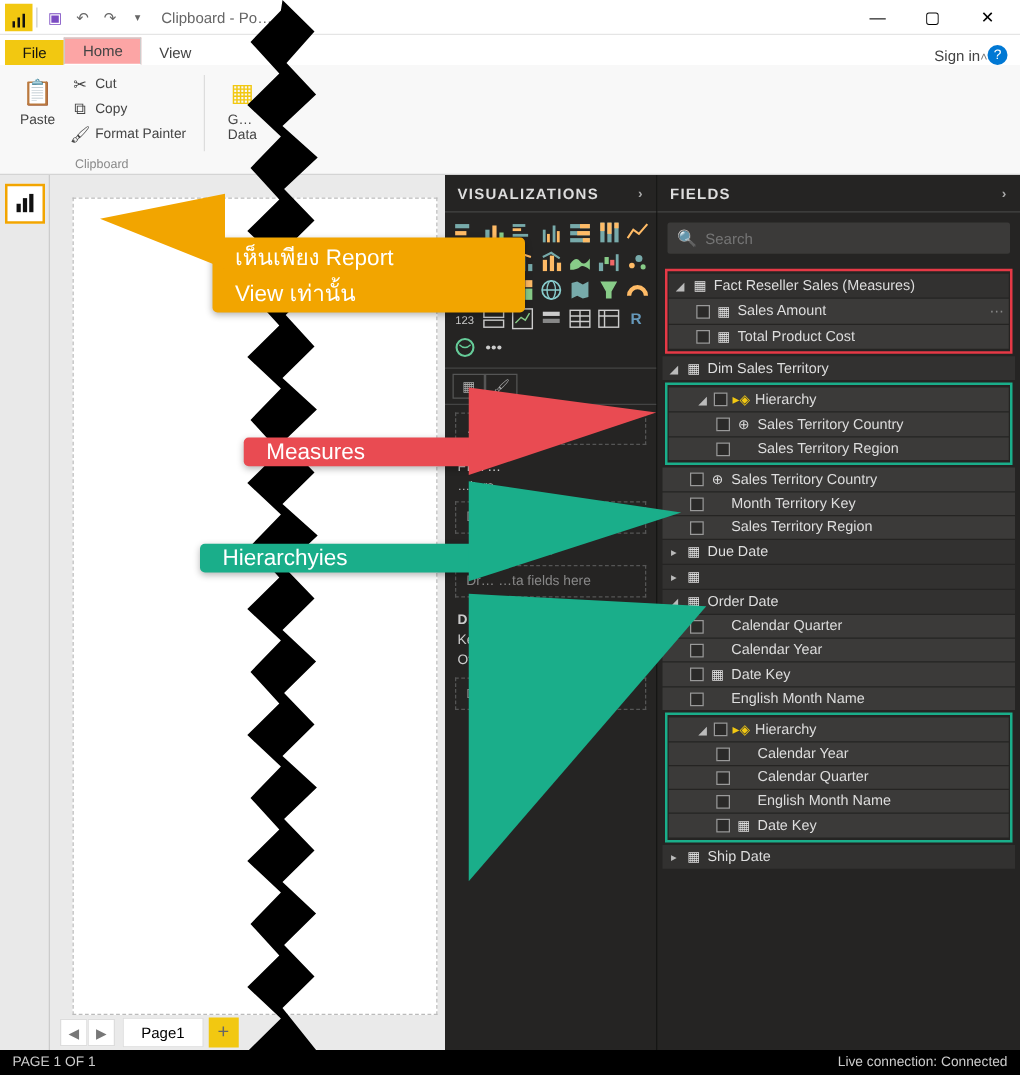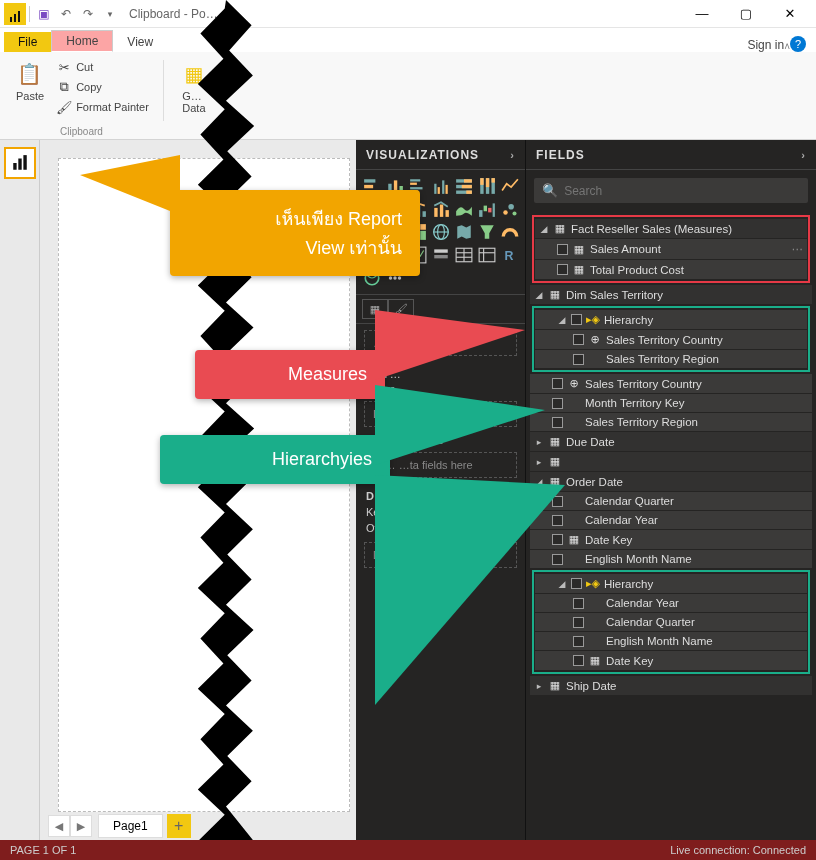--- a/index.html
+++ b/index.html
@@ -87,35 +87,35 @@
 .tree-row.dark{background:#323130;}
 .tree-row .arr{width:10px;font-size:9px;color:#bbb;display:inline-block;text-align:center;}
 .tree-row .tic{width:14px;display:flex;align-items:center;justify-content:center;font-size:11px;}
 .tree-row .cb{width:11px;height:11px;border:1px solid #999;background:#2b2a29;flex-shrink:0;}
 .tree-row .lbl{flex:1;white-space:nowrap;overflow:hidden;text-overflow:ellipsis;}
 .indent1{padding-left:22px;} .indent2{padding-left:38px;}
 .box-red{border:2px solid #e63946;padding:1px;margin:2px 2px;}
 .box-green{border:2px solid #1aae8a;padding:1px;margin:2px 2px;}
 
 
-.callout{position:absolute;z-index:20;color:#fff;border-radius:4px;padding:14px 18px;font-size:18px;text-align:right;box-shadow:0 2px 6px rgba(0,0,0,0.3);}
+.callout{position:absolute;z-index:20;color:#fff;border-radius:4px;padding:1px 18px;font-size:18px;text-align:left;box-shadow:0 2px 6px rgba(0,0,0,0.3);}
 .callout.orange{background:#f2a500;}
 .callout.red{background:#e94b52;}
 .callout.teal{background:#1aae8a;}
 .callout .tail{position:absolute;width:0;height:0;}
 .co1{left:170px;top:190px;width:250px;}
 .co1 .tail{left:-90px;top:-35px;border-right:100px solid #f2a500;border-top:20px solid transparent;border-bottom:40px solid transparent;}
 .co2{left:195px;top:350px;width:190px;}
 .co2 .tail{right:-140px;top:-40px;border-left:150px solid #e94b52;border-top:20px solid transparent;border-bottom:50px solid transparent;}
 .co3{left:160px;top:435px;width:230px;}
 .co3 .tail1{position:absolute;right:-155px;top:-50px;border-left:170px solid #1aae8a;border-top:25px solid transparent;border-bottom:55px solid transparent;width:0;height:0;}
 .co3 .tail2{position:absolute;right:-175px;top:40px;width:0;height:0;border-left:190px solid #1aae8a;border-top:10px solid transparent;border-bottom:220px solid transparent;}
 
 
-.statusbar{position:absolute;left:0;right:0;bottom:0;height:20px;background:#7f1d1d;color:#ccc;font-size:11px;display:flex;align-items:center;padding:0 10px;justify-content:space-between;}
+.statusbar{position:absolute;left:0;right:0;bottom:0;height:20px;background:#000000;color:#ccc;font-size:11px;display:flex;align-items:center;padding:0 10px;justify-content:space-between;}
 
 .hidden-overflow{overflow:hidden;}
 </style>
 </head>
 <body>
 
 <div class="titlebar">
   <div class="qat">
     <div class="qat-btn logo">
         <span style="height:5px"></span>

